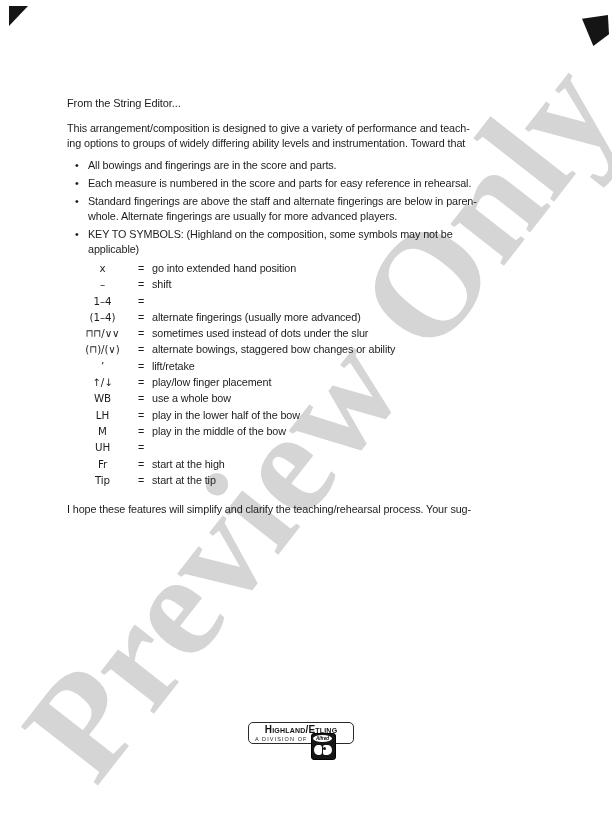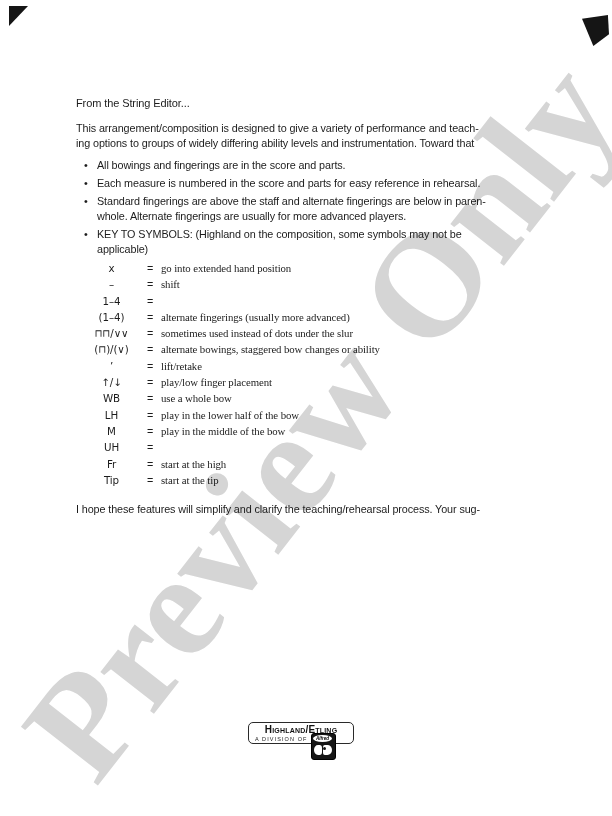--- a/index.html
+++ b/index.html
@@ -31,39 +31,39 @@
     line-height:150px;
     color:#d5d5d5;
     transform:rotate(-52deg);
     transform-origin:50% 50%;
     z-index:1;
     pointer-events:none;
     white-space:nowrap;
   }
 
   .content {
-    position:absolute; left:76px; top:97px; width:500px; z-index:2;
+    position:absolute; left:67px; top:97px; width:500px; z-index:2;
     font-size:10.8px; letter-spacing:-0.1px;
   }
   .line { white-space:nowrap; }
 
   .heading { font-size:11px; line-height:13px; }
 
   .intro { margin-top:11px; line-height:14.5px; }
 
   .bullets { margin-top:8px; }
   .bullet-item { position:relative; padding-left:21px; line-height:15px; margin-bottom:3px; }
   .bullet-item .marker { position:absolute; left:8px; top:0; }
 
   .symbols { margin-top:2px; }
   .symbol-row { display:flex; line-height:16.3px; }
   .symbol-row .sym { width:71px; text-align:center; flex:0 0 auto;
     font-family:"DejaVu Sans", sans-serif; font-size:10.3px; }
   .symbol-row .eq { width:14px; flex:0 0 auto; }
-  .symbol-row .meaning { white-space:nowrap;font-family:Liberation Serif, serif; }
+  .symbol-row .meaning { white-space:nowrap; }
 
   .closing { margin-top:14px; line-height:14.5px; }
 
   
   .logo { position:absolute; left:248px; top:722px; width:106px; height:22px;
     border:1.5px solid #2a2a2a; border-radius:5px; background:#fff; z-index:3;
     box-sizing:border-box; }
   .logo .pub-name {
     font-variant:small-caps; font-weight:bold; font-size:10px;
     letter-spacing:0.2px; text-align:center; line-height:11px; margin-top:1px;

